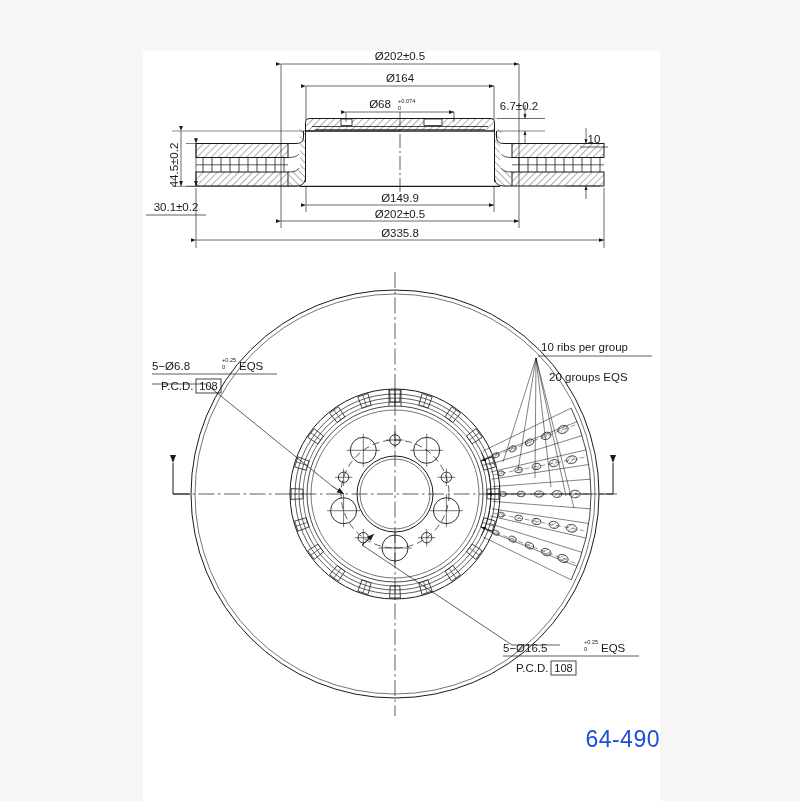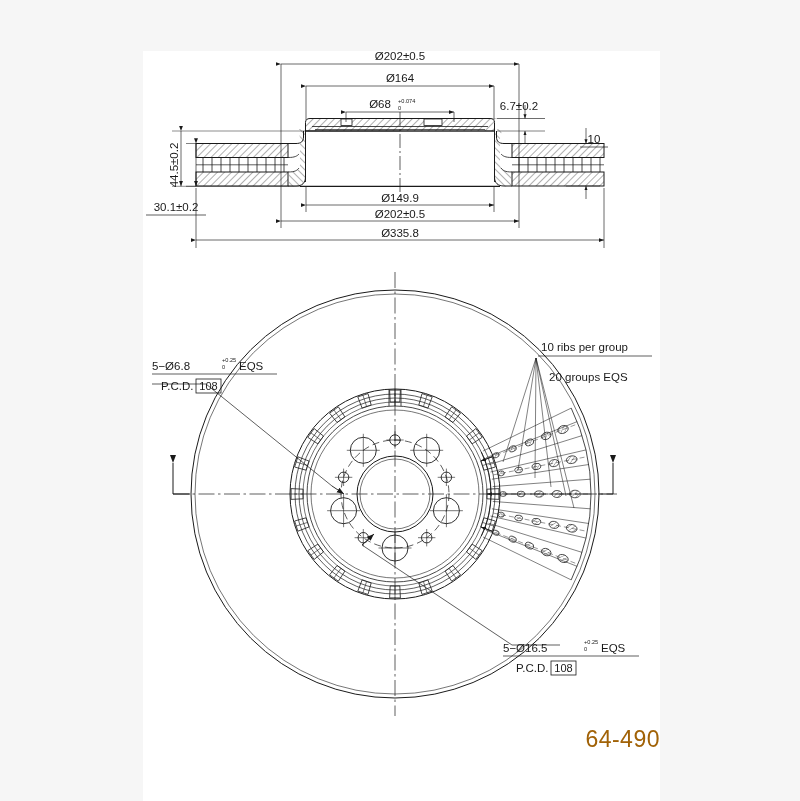--- a/index.html
+++ b/index.html
@@ -9,21 +9,21 @@
     font-family:"Liberation Sans", sans-serif;
     position:relative;
   }
   #sheet{
     position:absolute;left:143px;top:51px;width:517px;height:750px;
     background:#ffffff;
   }
   #drawing{position:absolute;left:0;top:0;width:800px;height:801px;}
   #partno{
     position:absolute;right:140px;bottom:48px;
-    font-size:23px;color:#a16207;letter-spacing:.5px;
+    font-size:23px;color:#1d4ed8;letter-spacing:.5px;
     white-space:nowrap;
   }
   svg text{font-family:"Liberation Sans", sans-serif;fill:#1a1a1a;}
   .dimtxt{font-size:11.5px;}
   .smalltol{font-size:5.6px;}
   .noteTxt{font-size:11.5px;}
   .boxtxt{font-size:11px;}
 </style>
 </head>
 <body>

